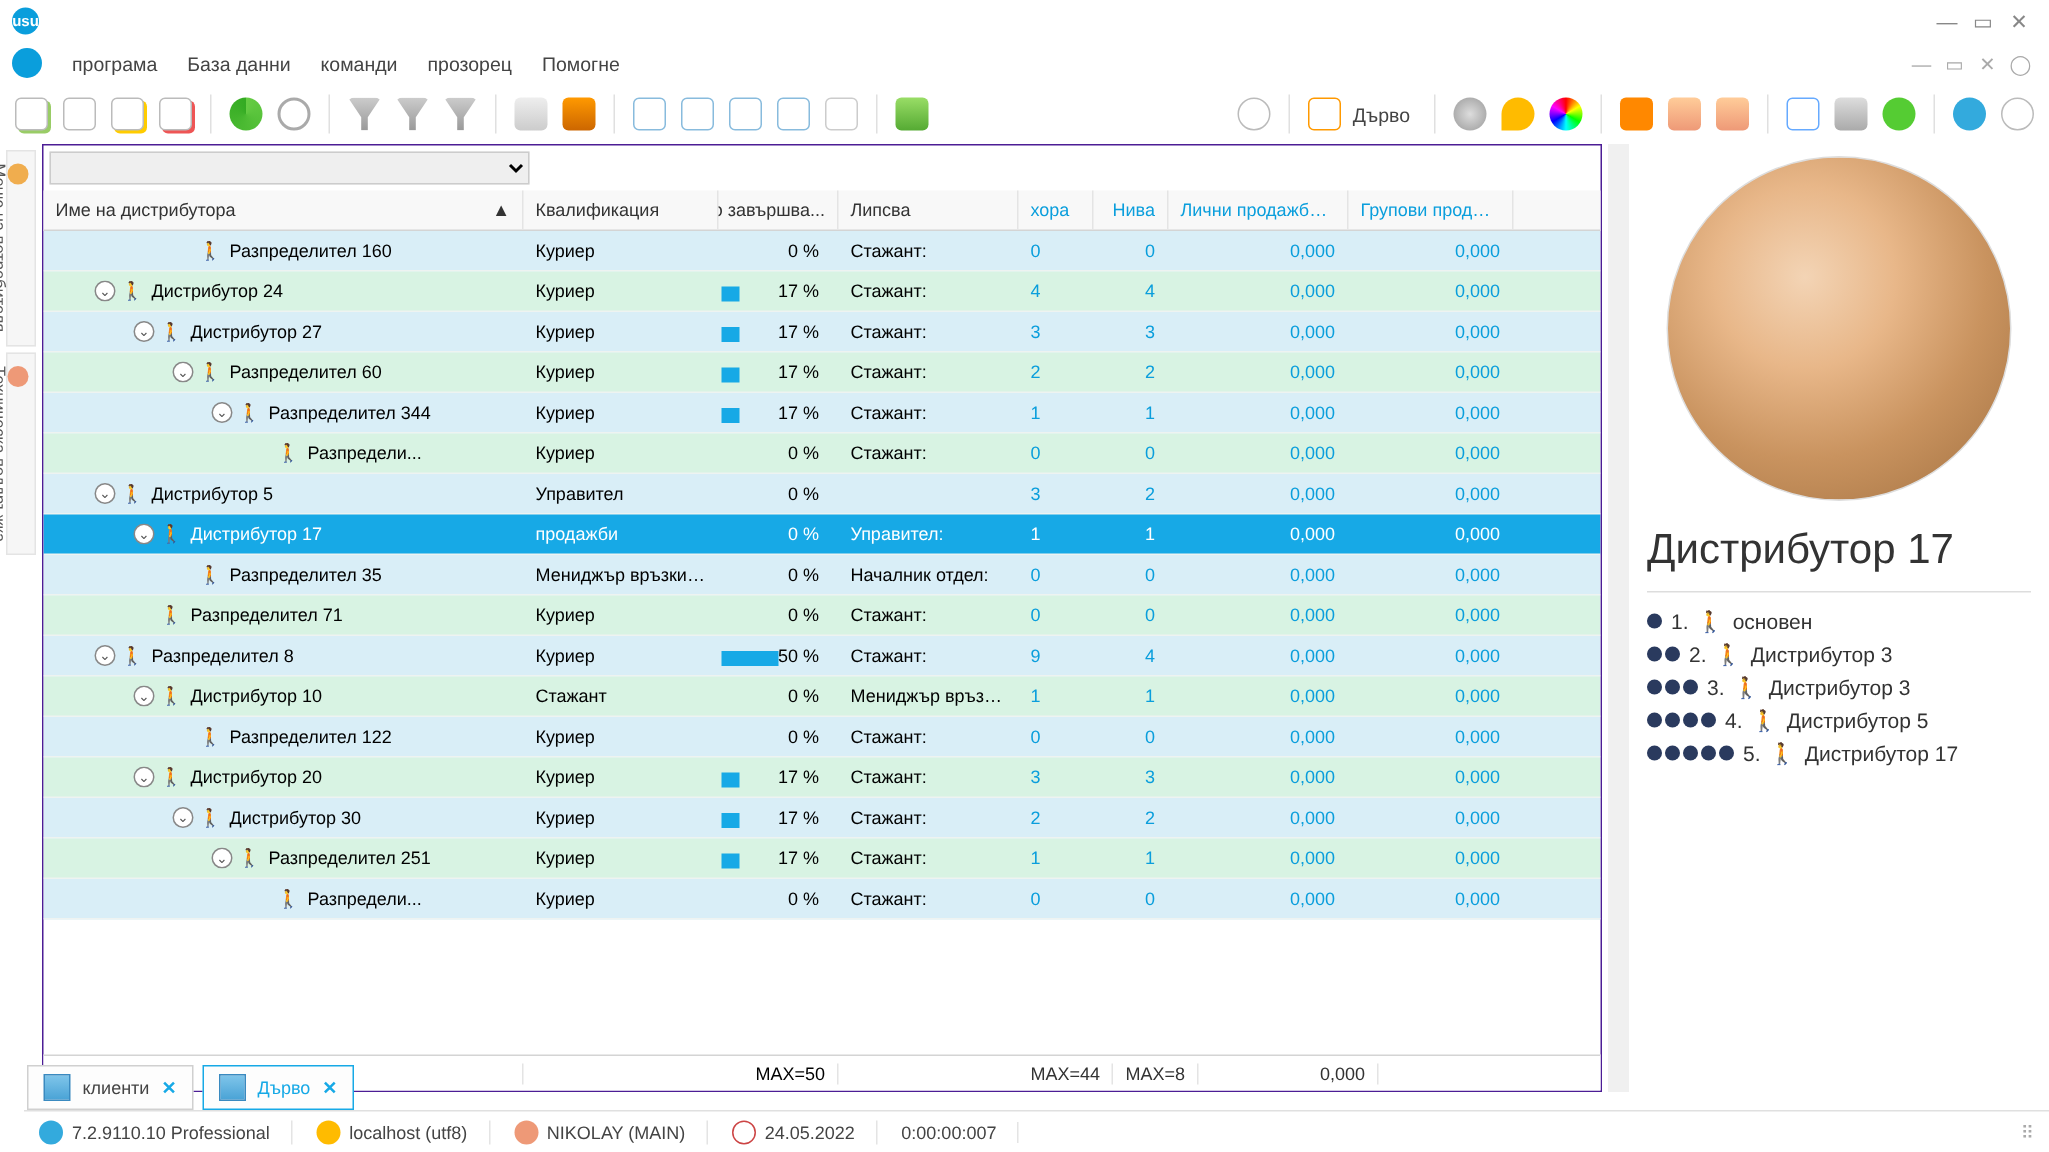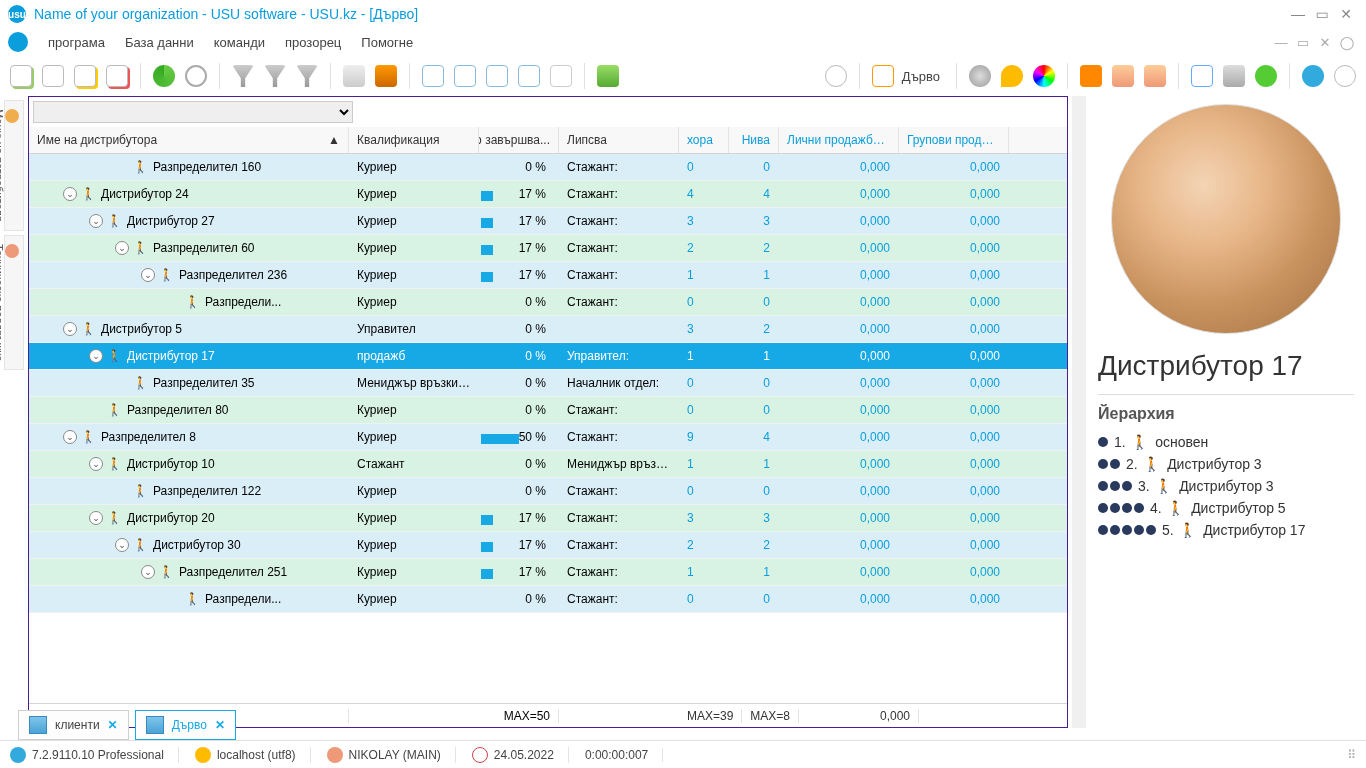--- a/index.html
+++ b/index.html
@@ -79,34 +79,33 @@
 .hier .pico { margin:0 6px; }
 
 
 .tabs-bar { position:absolute; left:0; right:0; bottom:28px; height:34px; display:flex; align-items:flex-end; padding:0 18px; gap:6px; }
 .doc-tab { height:30px; border:1px solid #d0d0d0; background:#fdfdfd; display:flex; align-items:center; padding:0 10px; font-size:12px; color:#444; gap:8px; cursor:pointer; }
 .doc-tab.active { border-color:#17a9e6; color:#17a9e6; }
 .doc-tab .x { color:#17a9e6; font-weight:bold; cursor:pointer; }
 .doc-tab .tico { width:18px; height:18px; background:linear-gradient(#7fc5ea,#4aa3d6); border:1px solid #3a8ac0; }
 
 
-.status { position:absolute; left:0; right:0; bottom:0; height:28px; border-top:1px solid #e0e0e0; display:flex; align-items:center; font-size:12px; color:#444; padding:0 10px; gap:16px;text-align:right; }
+.status { position:absolute; left:16px; right:0; bottom:0; height:28px; border-top:1px solid #e0e0e0; display:flex; align-items:center; font-size:12px; color:#444; padding:0 10px; gap:16px;text-align:right; }
 .status .sico { width:16px; height:16px; border-radius:50%; display:inline-block; }
 .status .seg { display:flex; align-items:center; gap:6px; border-right:1px solid #e4e4e4; padding-right:14px; }
 .status .spacer { flex:1; }
 
 
 .vsb { width:14px; background:#f0f0f0; }
 </style>
 </head>
 <body>
 
 <div class="titlebar">
   <span class="logo">usu</span>
-  <span>Name of your organization - USU software - USU.kz - [Дърво]</span>
   <span class="spacer"></span>
   <span class="win-btn">—</span>
   <span class="win-btn">▭</span>
   <span class="win-btn">✕</span>
 </div>
 
 <div class="menubar">
   <span class="logo"></span>
   <span class="item">програма</span>
   <span class="item">База данни</span>
@@ -318,21 +317,21 @@
           <div class="col c-peop">2</div>
           <div class="col c-lvl">2</div>
           <div class="col c-ps">0,000</div>
           <div class="col c-gs">0,000</div>
         </div>
         <div class="row blue">
           <div class="col c-name">
             <span class="indent" style="width:104px"></span>
             <span class="expander">⌄</span>
             <span class="person-ico">🚶</span>
-            <span>Разпределител 236</span>
+            <span>Разпределител 344</span>
           </div>
           <div class="col c-qual">Куриер</div>
           <div class="col c-prog">
             <span class="prog-bar" style="width:12px"></span>
             <span class="prog-txt">17 %</span>
           </div>
           <div class="col c-lack">Стажант:</div>
           <div class="col c-peop">1</div>
           <div class="col c-lvl">1</div>
           <div class="col c-ps">0,000</div>
@@ -372,21 +371,21 @@
           <div class="col c-ps">0,000</div>
           <div class="col c-gs">0,000</div>
         </div>
         <div class="row sel">
           <div class="col c-name">
             <span class="indent" style="width:52px"></span>
             <span class="expander">⌄</span>
             <span class="person-ico">🚶</span>
             <span>Дистрибутор 17</span>
           </div>
-          <div class="col c-qual">продажб</div>
+          <div class="col c-qual">продажби</div>
           <div class="col c-prog">
             <span class="prog-txt">0 %</span>
           </div>
           <div class="col c-lack">Управител:</div>
           <div class="col c-peop">1</div>
           <div class="col c-lvl">1</div>
           <div class="col c-ps">0,000</div>
           <div class="col c-gs">0,000</div>
         </div>
         <div class="row blue">
@@ -404,21 +403,21 @@
           <div class="col c-peop">0</div>
           <div class="col c-lvl">0</div>
           <div class="col c-ps">0,000</div>
           <div class="col c-gs">0,000</div>
         </div>
         <div class="row green">
           <div class="col c-name">
             <span class="indent" style="width:52px"></span>
             <span style="width:18px;display:inline-block"></span>
             <span class="person-ico">🚶</span>
-            <span>Разпределител 80</span>
+            <span>Разпределител 71</span>
           </div>
           <div class="col c-qual">Куриер</div>
           <div class="col c-prog">
             <span class="prog-txt">0 %</span>
           </div>
           <div class="col c-lack">Стажант:</div>
           <div class="col c-peop">0</div>
           <div class="col c-lvl">0</div>
           <div class="col c-ps">0,000</div>
           <div class="col c-gs">0,000</div>
@@ -545,34 +544,33 @@
           <div class="col c-lvl">0</div>
           <div class="col c-ps">0,000</div>
           <div class="col c-gs">0,000</div>
         </div>
       </div>
     <div class="grid-foot">
       <div class="col c-name">80</div>
       <div class="col c-qual"></div>
       <div class="col c-prog" style="justify-content:flex-end">MAX=50</div>
       <div class="col c-lack"></div>
-      <div class="col c-peop" style="color:#333">MAX=39</div>
+      <div class="col c-peop" style="color:#333">MAX=44</div>
       <div class="col c-lvl" style="color:#333">MAX=8</div>
       <div class="col c-ps" style="color:#333">0,000</div>
       <div class="col c-gs"></div>
     </div>
   </div>
 
   <div class="vsb"></div>
 
   <div class="details">
     <div class="avatar"></div>
     <h1>Дистрибутор 17</h1>
     <div class="hr"></div>
-    <h2>Йерархия</h2>
     <div class="hier" id="hier">
         <div class="line">
           <span class="dots">
             <span class="dot"></span>
           </span>
           <span>1.</span> 
           <span class="pico">🚶</span>
           <span>основен</span>
         </div>
         <div class="line">

